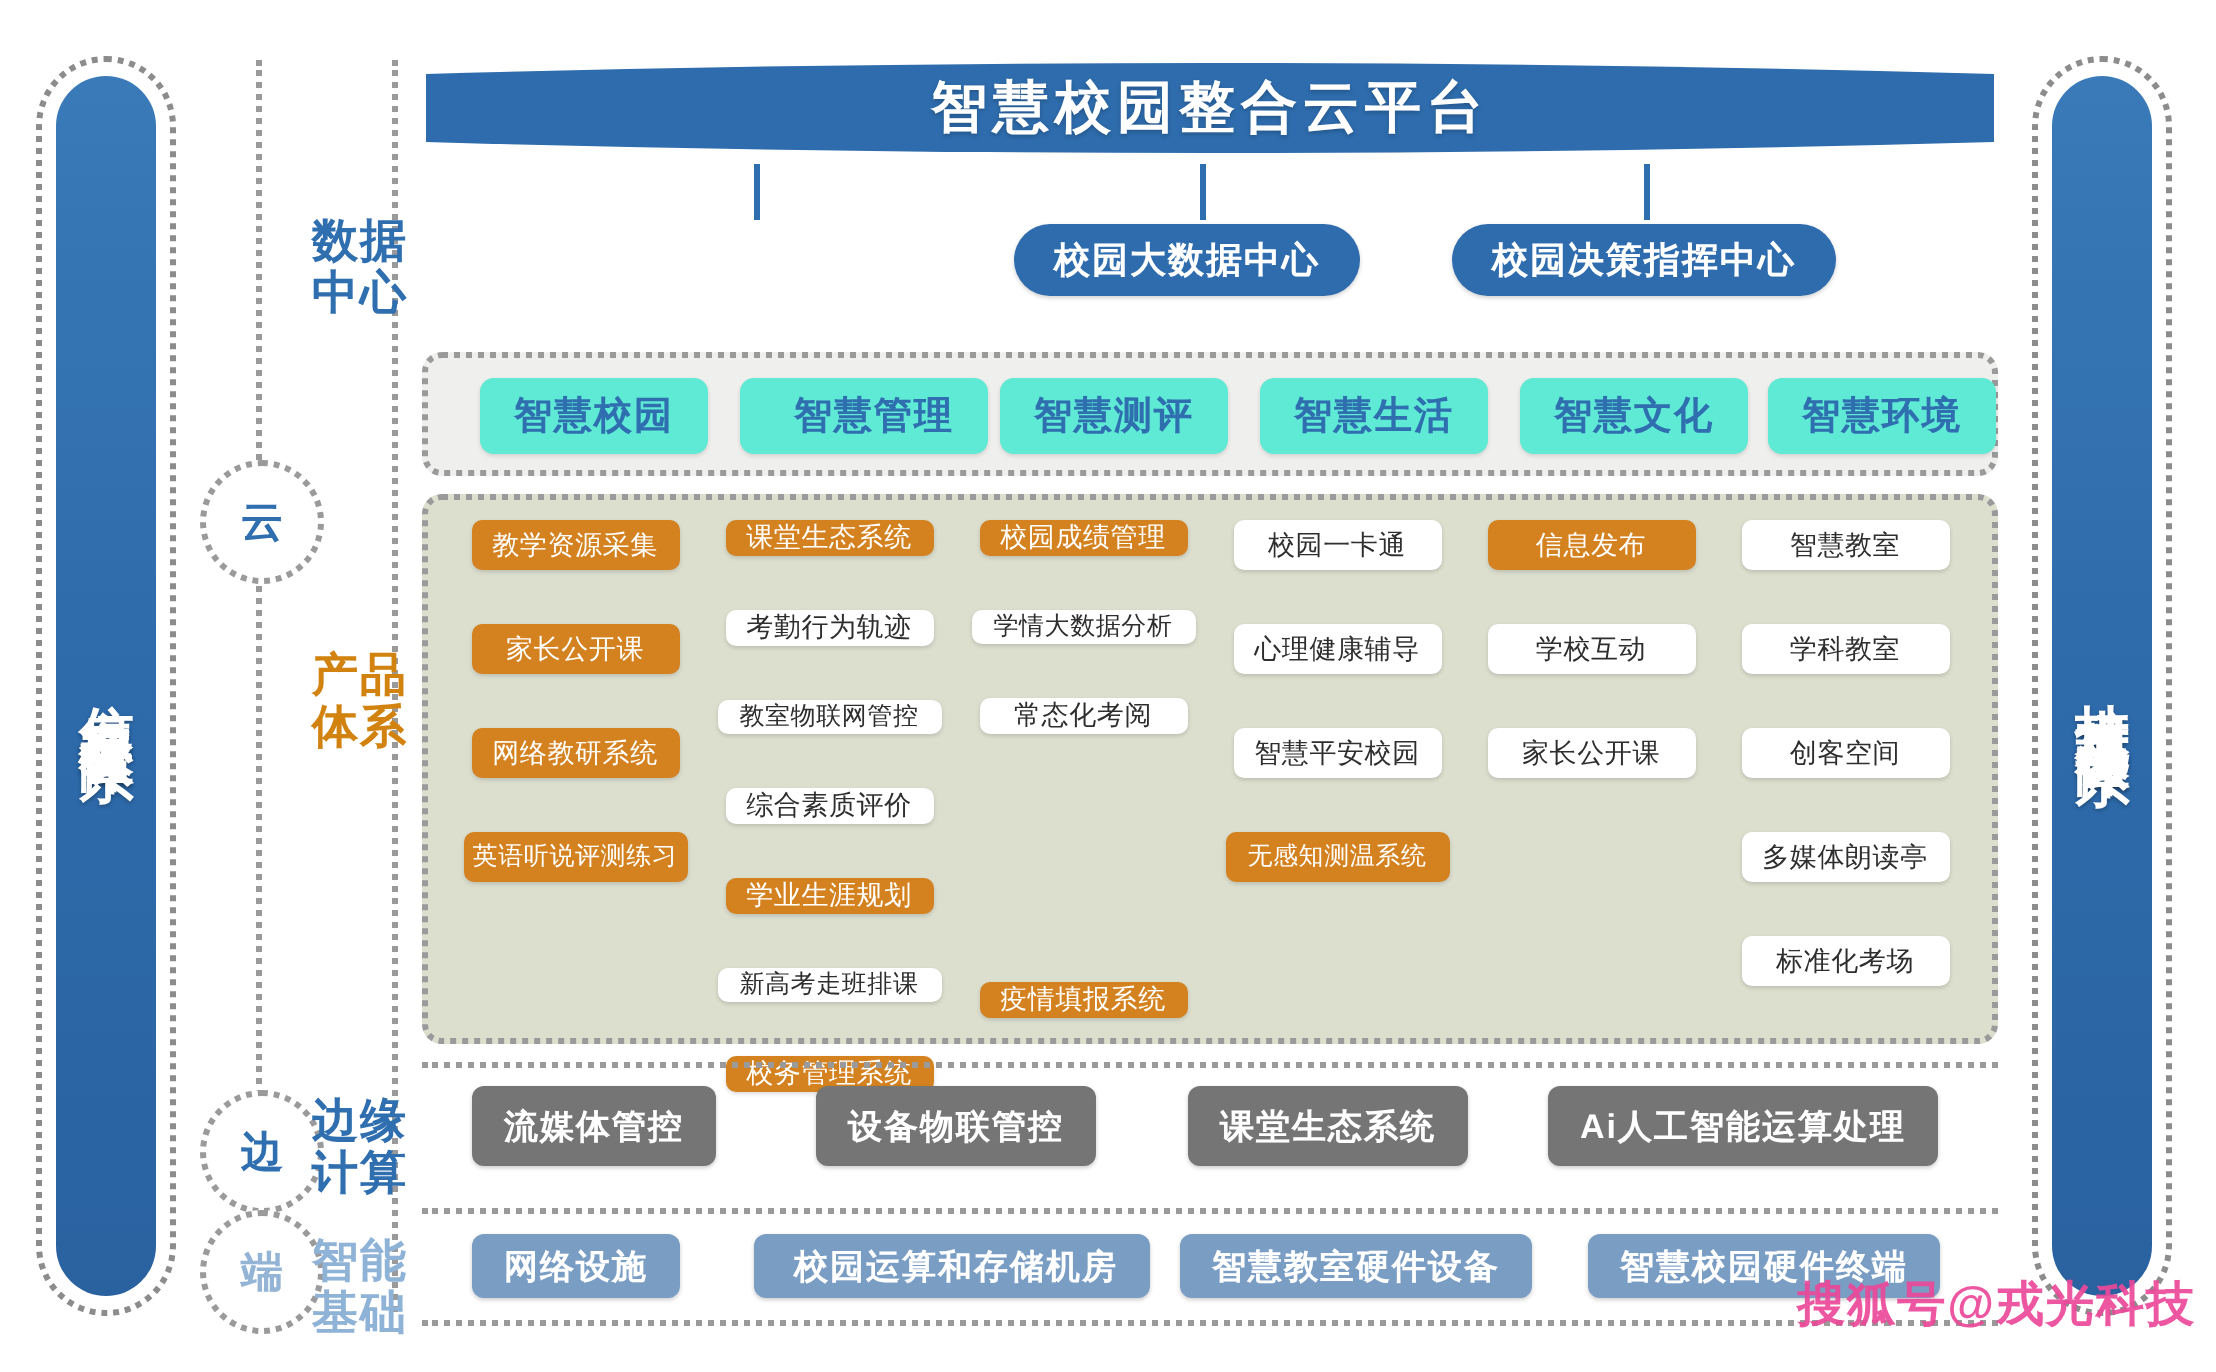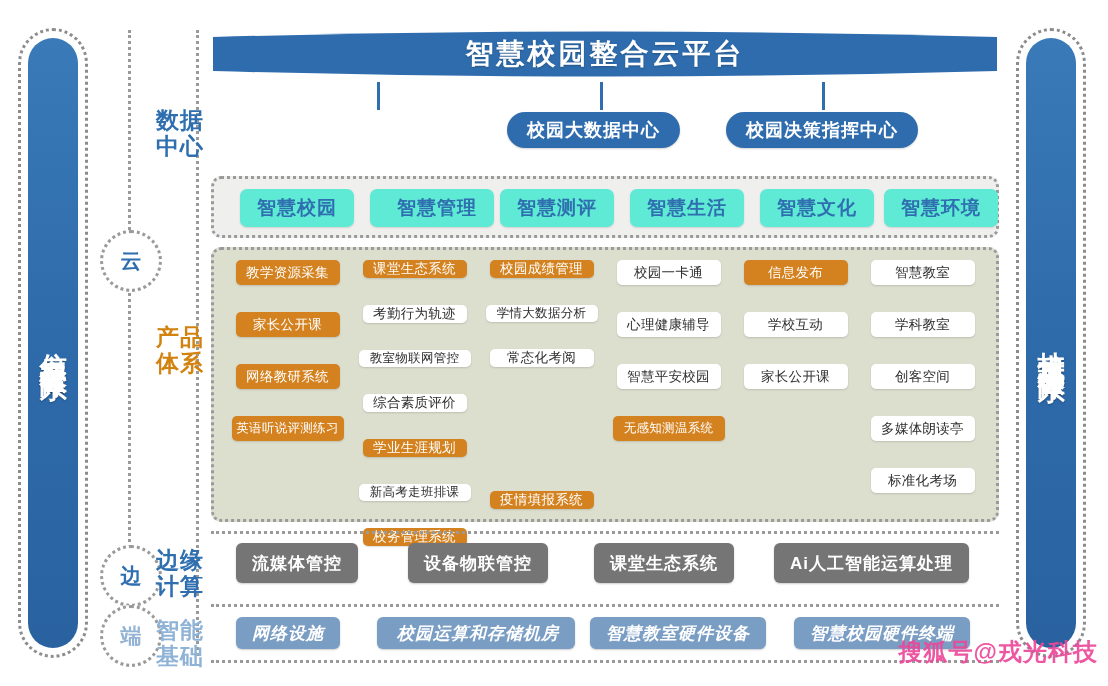--- a/index.html
+++ b/index.html
@@ -104,21 +104,21 @@
     display:flex;align-items:center;justify-content:center;padding:0 16px;
     letter-spacing:1px;box-sizing:border-box;
     box-shadow:0 1px 2px rgba(0,0,0,.2);}
 
   
   .base-row{position:absolute;left:213px;top:617px;width:784px;height:34px;}
   .base-chip{position:absolute;height:32px;border-radius:6px;
     background:#7a9dc4;color:#fff;font-size:17px;font-weight:bold;
     display:flex;align-items:center;justify-content:center;padding:0 16px;
     letter-spacing:1px;box-sizing:border-box;
-    box-shadow:0 1px 2px rgba(0,0,0,.2);font-style:italic;}
+    box-shadow:0 1px 2px rgba(0,0,0,.2);}
 
   
   .watermark{position:absolute;right:10px;bottom:18px;
     font-size:24px;font-weight:bold;color:#ec4899;letter-spacing:1px;
     opacity:.92;}
 </style>
 </head>
 <body>
 
 <div id="canvas">

